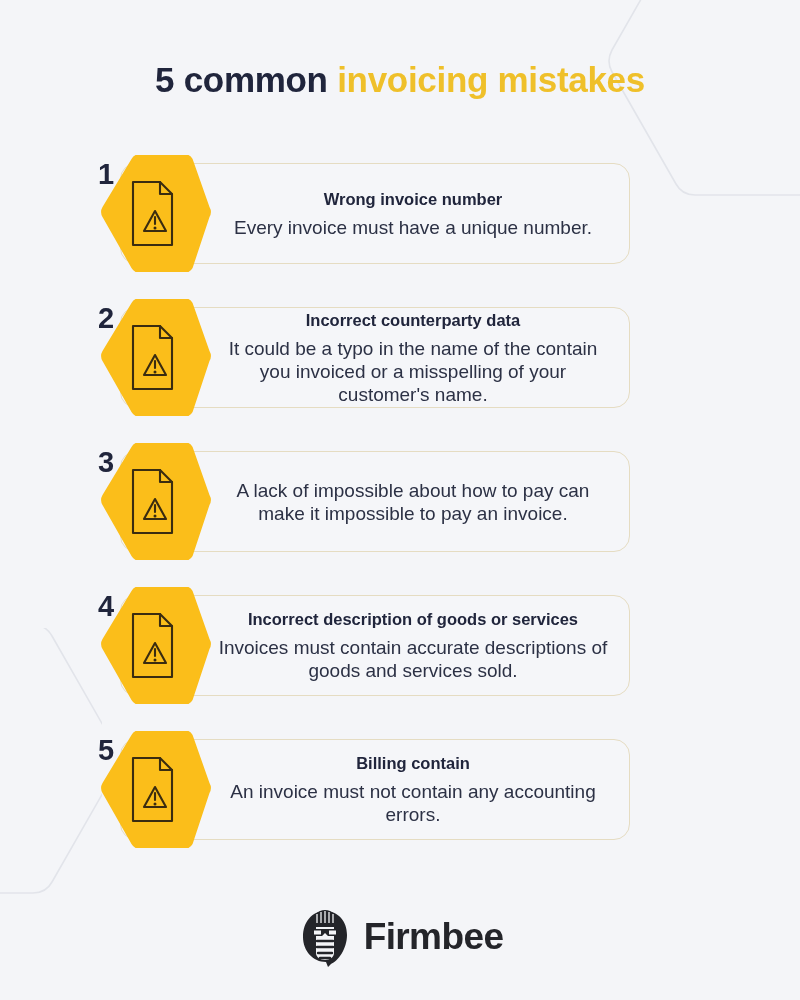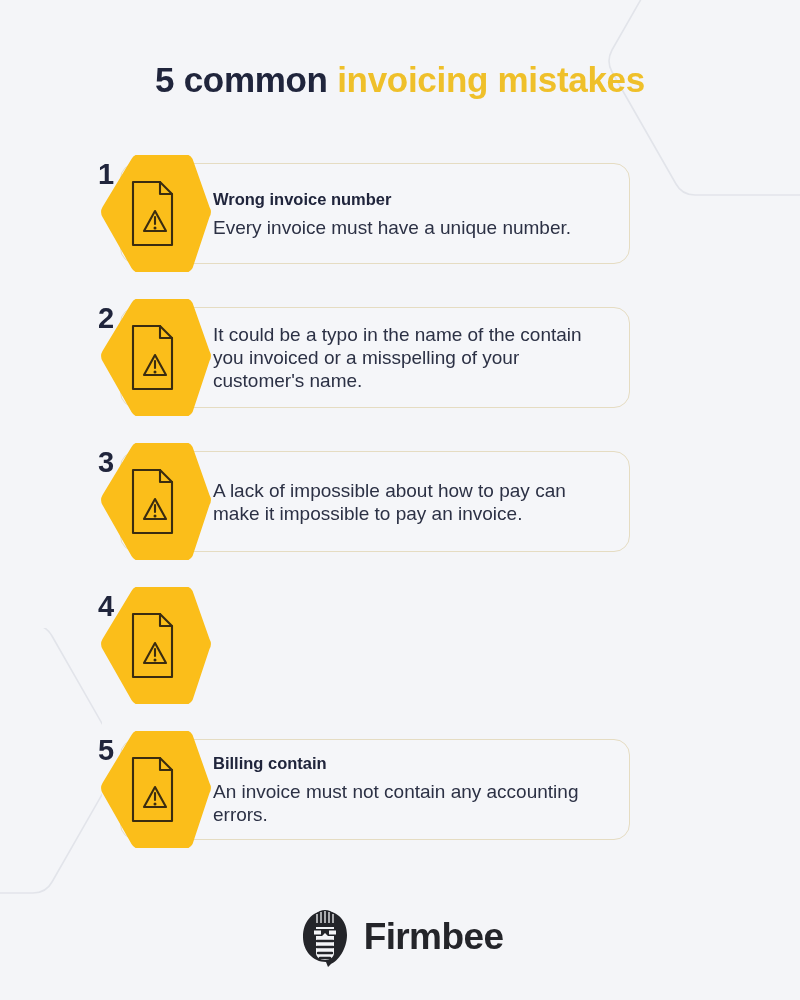--- a/index.html
+++ b/index.html
@@ -86,21 +86,21 @@
     border: 1.4px solid #e5dcc2;
     border-radius: 16px;
     display: flex;
     flex-direction: column;
     align-items: center;
     justify-content: center;
   }
   .card-inner {
     width: 400px;
     margin-left: 76px;
-    text-align: left;
+    text-align: center;
   }
   .card-title {
     font-size: 16.5px;
     font-weight: 700;
     color: #20253c;
     line-height: 21px;
     margin-bottom: 6px;
   }
   .card-desc {
     font-size: 19px;
@@ -196,20 +196,21 @@
           </g>
           <circle cx="57" cy="73" r="1.5" fill="#3a2c10"></circle>
         </svg>
       </div>
       <div class="num">1</div>
     </div>
 
     <div class="item">
       <div class="card">
         <div class="card-inner">
+          <div class="card-title">Incorrect counterparty data</div>
           <div class="card-desc">It could be a typo in the name of the contain you invoiced or a misspelling of your customer's name.</div>
         </div>
       </div>
       <div class="hex">
         <svg viewBox="0 0 116 117" xmlns="http://www.w3.org/2000/svg">
           <path d="M33.5 4 L4.5 52 a10 10 0 0 0 0 10 L33.5 113 a10 10 0 0 0 8.6 5 L86 118 a10 10 0 0 0 8.6-5 L111.5 62 a10 10 0 0 0 0-10 L94.6 4 A10 10 0 0 0 86 -1 L42.1 -1 A10 10 0 0 0 33.5 4 Z" fill="#fbbe1a"></path>
           <g stroke="#3a2c10" stroke-width="2.1" fill="none" stroke-linejoin="round" stroke-linecap="round">
             <path d="M35 27 L62 27 L74 39 L74 90 L35 90 Z"></path>
             <path d="M62 27 L62 39 L74 39"></path>
             <path d="M46 76 L57 56 L68 76 Z"></path>
@@ -236,20 +237,26 @@
             <path d="M46 76 L57 56 L68 76 Z"></path>
             <path d="M57 62 L57 69"></path>
           </g>
           <circle cx="57" cy="73" r="1.5" fill="#3a2c10"></circle>
         </svg>
       </div>
       <div class="num">3</div>
     </div>
 
     <div class="item">
+      <div class="card">
+        <div class="card-inner">
+          <div class="card-title">Incorrect description of goods or services</div>
+          <div class="card-desc">Invoices must contain accurate descriptions of goods and services sold.</div>
+        </div>
+      </div>
       <div class="hex">
         <svg viewBox="0 0 116 117" xmlns="http://www.w3.org/2000/svg">
           <path d="M33.5 4 L4.5 52 a10 10 0 0 0 0 10 L33.5 113 a10 10 0 0 0 8.6 5 L86 118 a10 10 0 0 0 8.6-5 L111.5 62 a10 10 0 0 0 0-10 L94.6 4 A10 10 0 0 0 86 -1 L42.1 -1 A10 10 0 0 0 33.5 4 Z" fill="#fbbe1a"></path>
           <g stroke="#3a2c10" stroke-width="2.1" fill="none" stroke-linejoin="round" stroke-linecap="round">
             <path d="M35 27 L62 27 L74 39 L74 90 L35 90 Z"></path>
             <path d="M62 27 L62 39 L74 39"></path>
             <path d="M46 76 L57 56 L68 76 Z"></path>
             <path d="M57 62 L57 69"></path>
           </g>
           <circle cx="57" cy="73" r="1.5" fill="#3a2c10"></circle>

